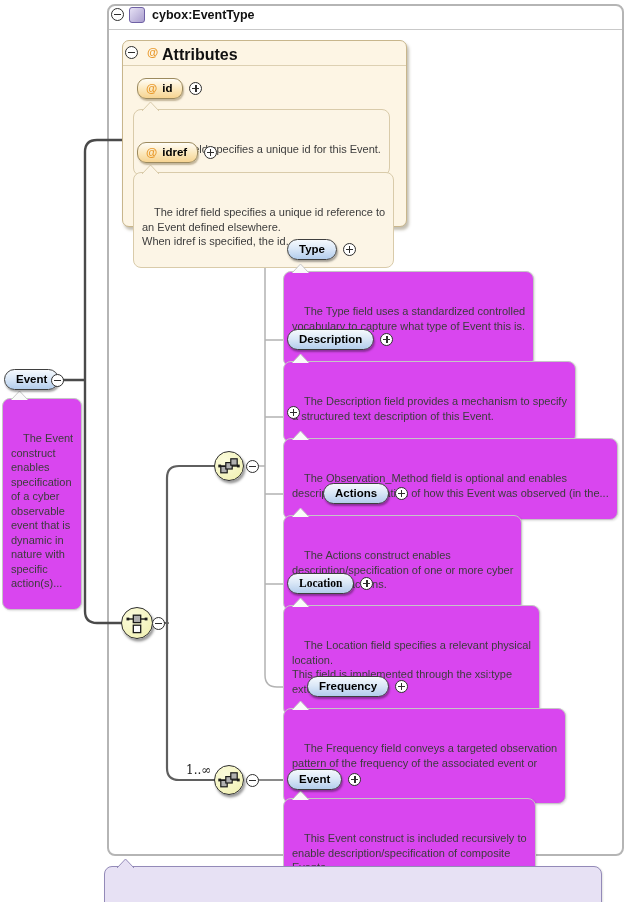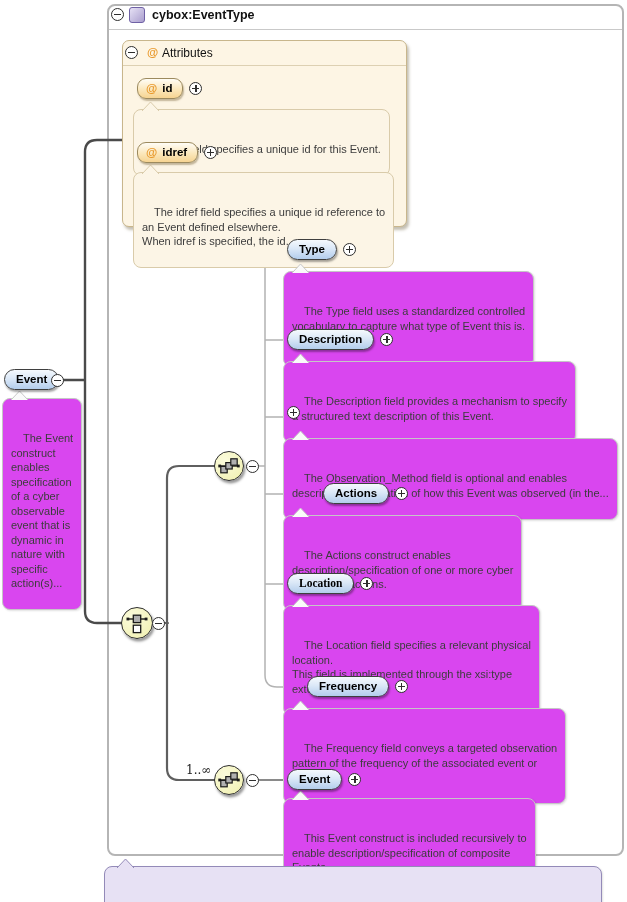--- a/index.html
+++ b/index.html
@@ -34,21 +34,21 @@
   .toggle .v { position:absolute; top:2px; bottom:2px; left:50%; margin-left:-0.75px; width:1.5px; background:#2e2e2e; }
   .toggle.inline { position:static; flex:0 0 13px; }
   
   .attr-panel {
     position:absolute; left:122px; top:40px; width:285px; height:187px; z-index:3;
     background:#fdf5e4; border:1px solid #c8b68c; border-radius:7px;
     box-shadow:2px 3px 3px rgba(125,112,85,0.45);
   }
   .attr-panel .sep { position:absolute; left:0; right:0; top:24px; height:1px; background:#ddd0b2; }
   .attr-head-at { position:absolute; left:24px; top:5px; color:#e8992c; font-weight:bold; font-size:11.5px; }
-  .attr-head-label { position:absolute; left:39px; top:5px; font-weight:normal; font-size:12px; color:#111; }
+  .attr-head-label { position:absolute; left:39px; top:5px; font-weight:bold; font-size:16px; color:#111; }
   .attr-row { position:absolute; display:flex; align-items:center; gap:6px; z-index:4; }
   .attr-btn {
     display:inline-flex; align-items:center; gap:5px; padding:3px 10px 4px 8px;
     border:1px solid #9c8a5e; border-radius:9px;
     background:linear-gradient(#fffdf6 0%,#fbe7bb 55%,#f6d492 100%);
     box-shadow:1px 2px 1.5px rgba(140,120,80,0.5);
     font-size:11.5px; font-weight:bold; color:#000; cursor:default;
   }
   .attr-btn .at { color:#e8992c; font-weight:bold; }
   

